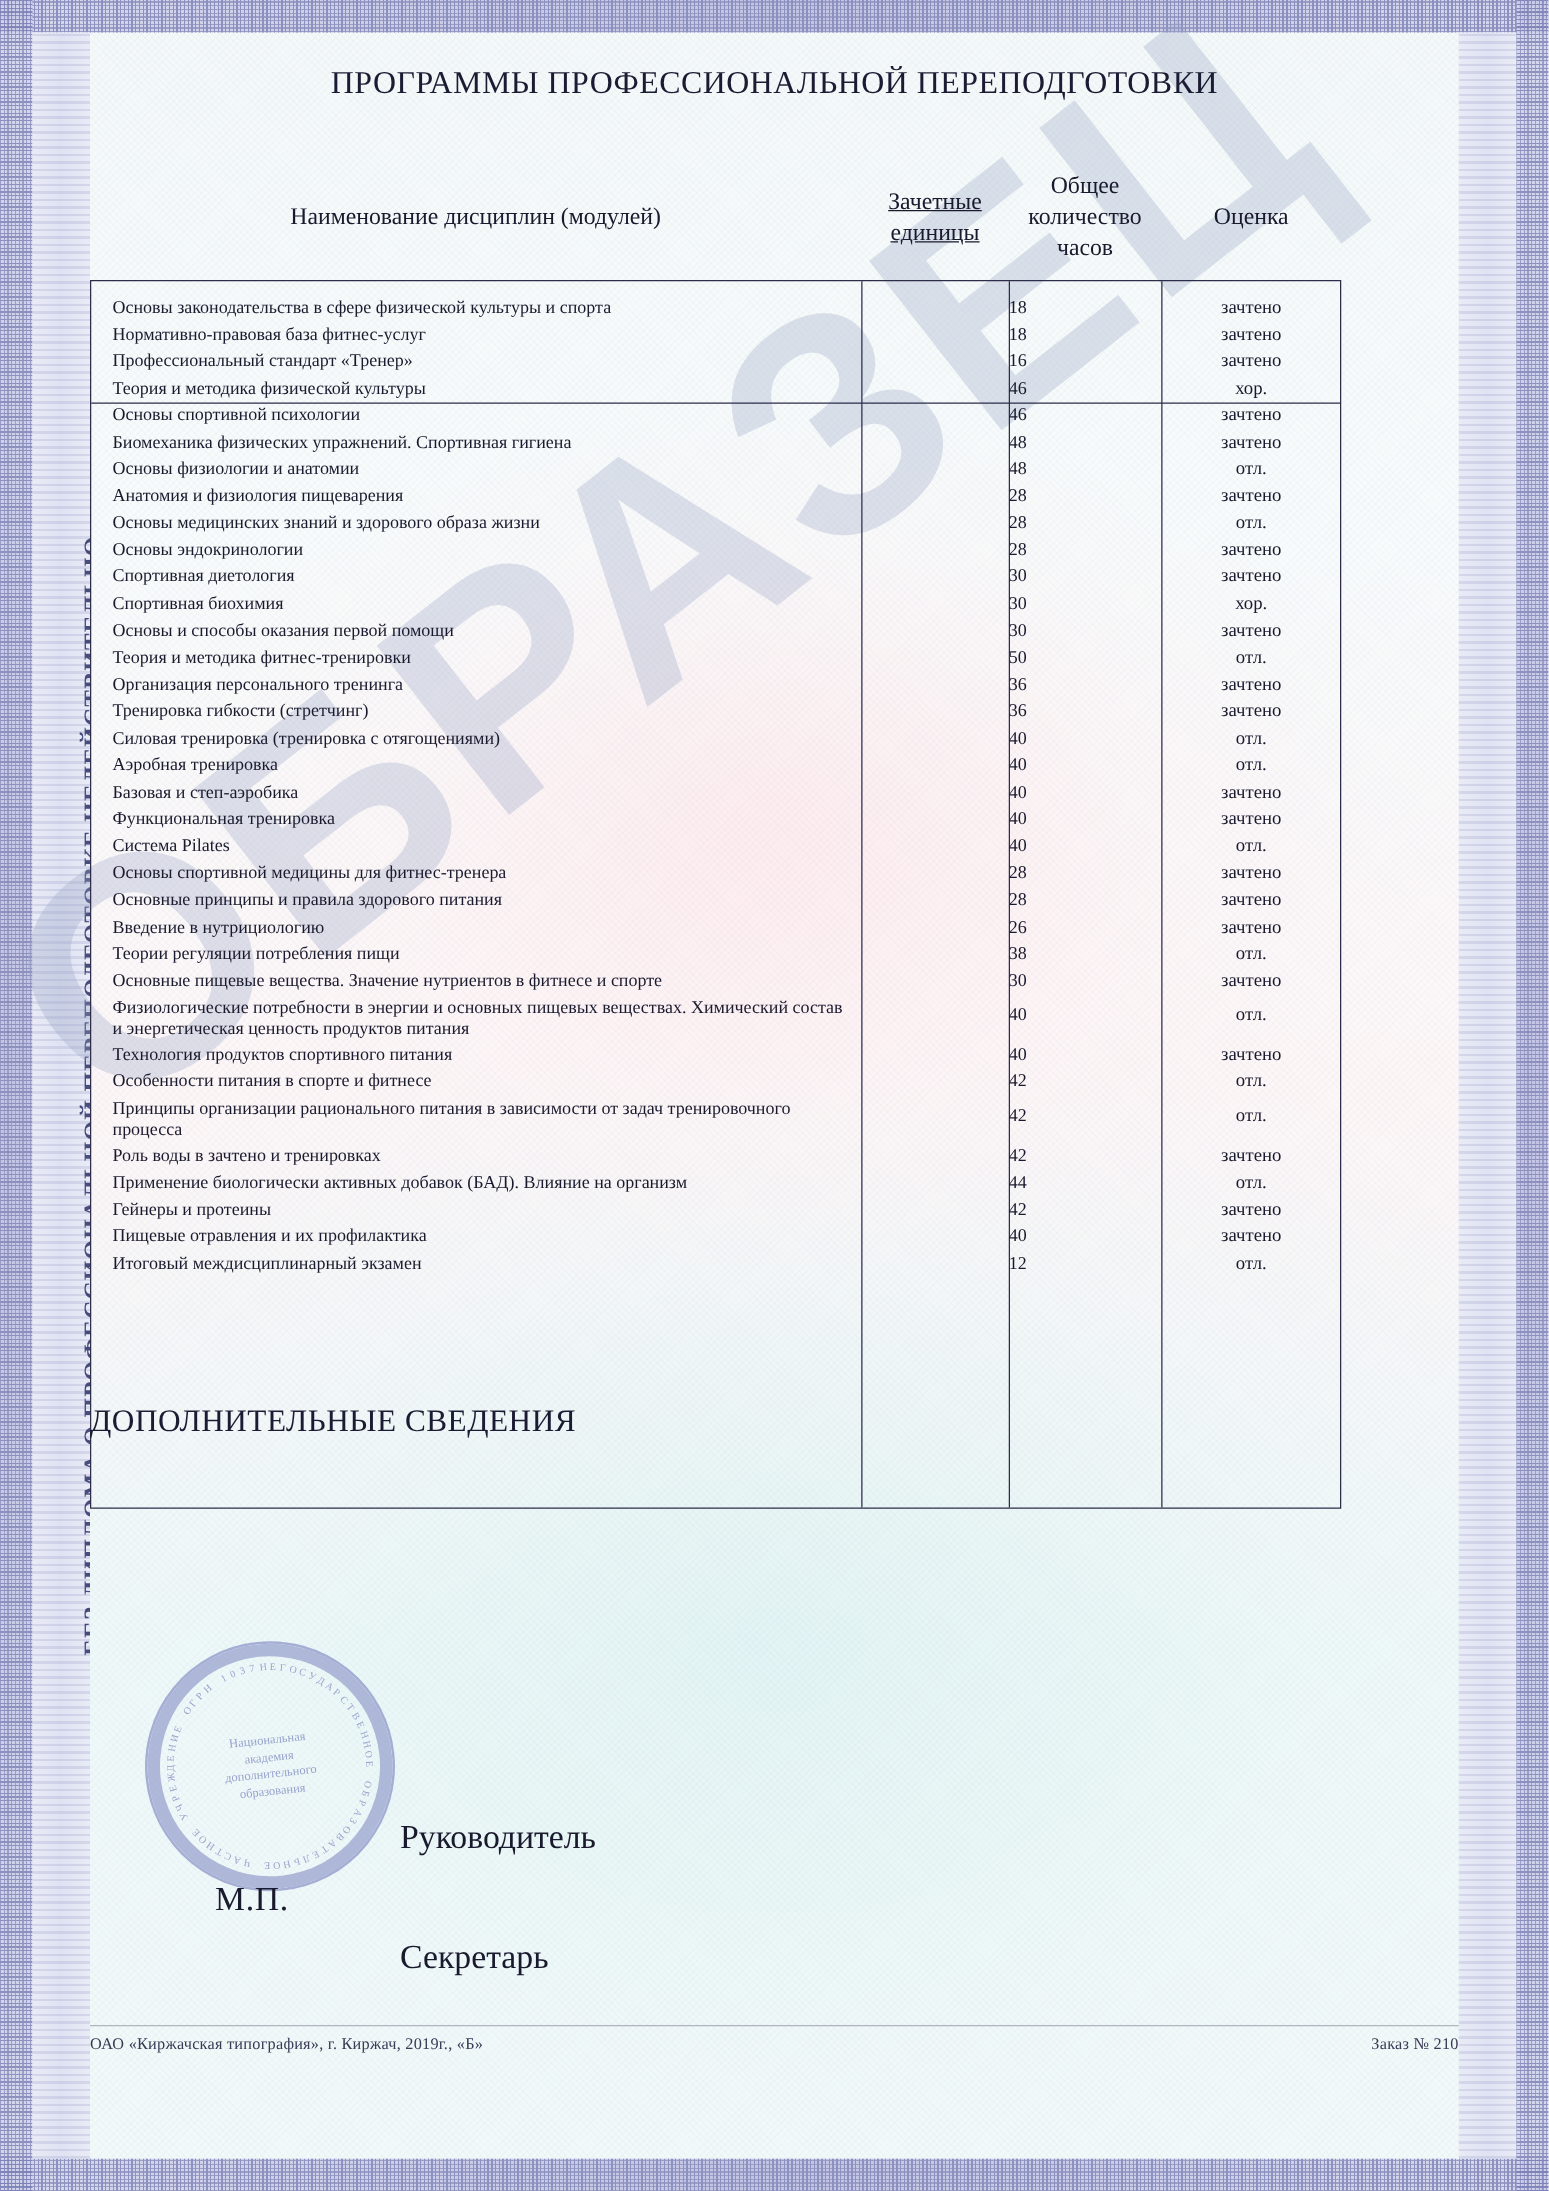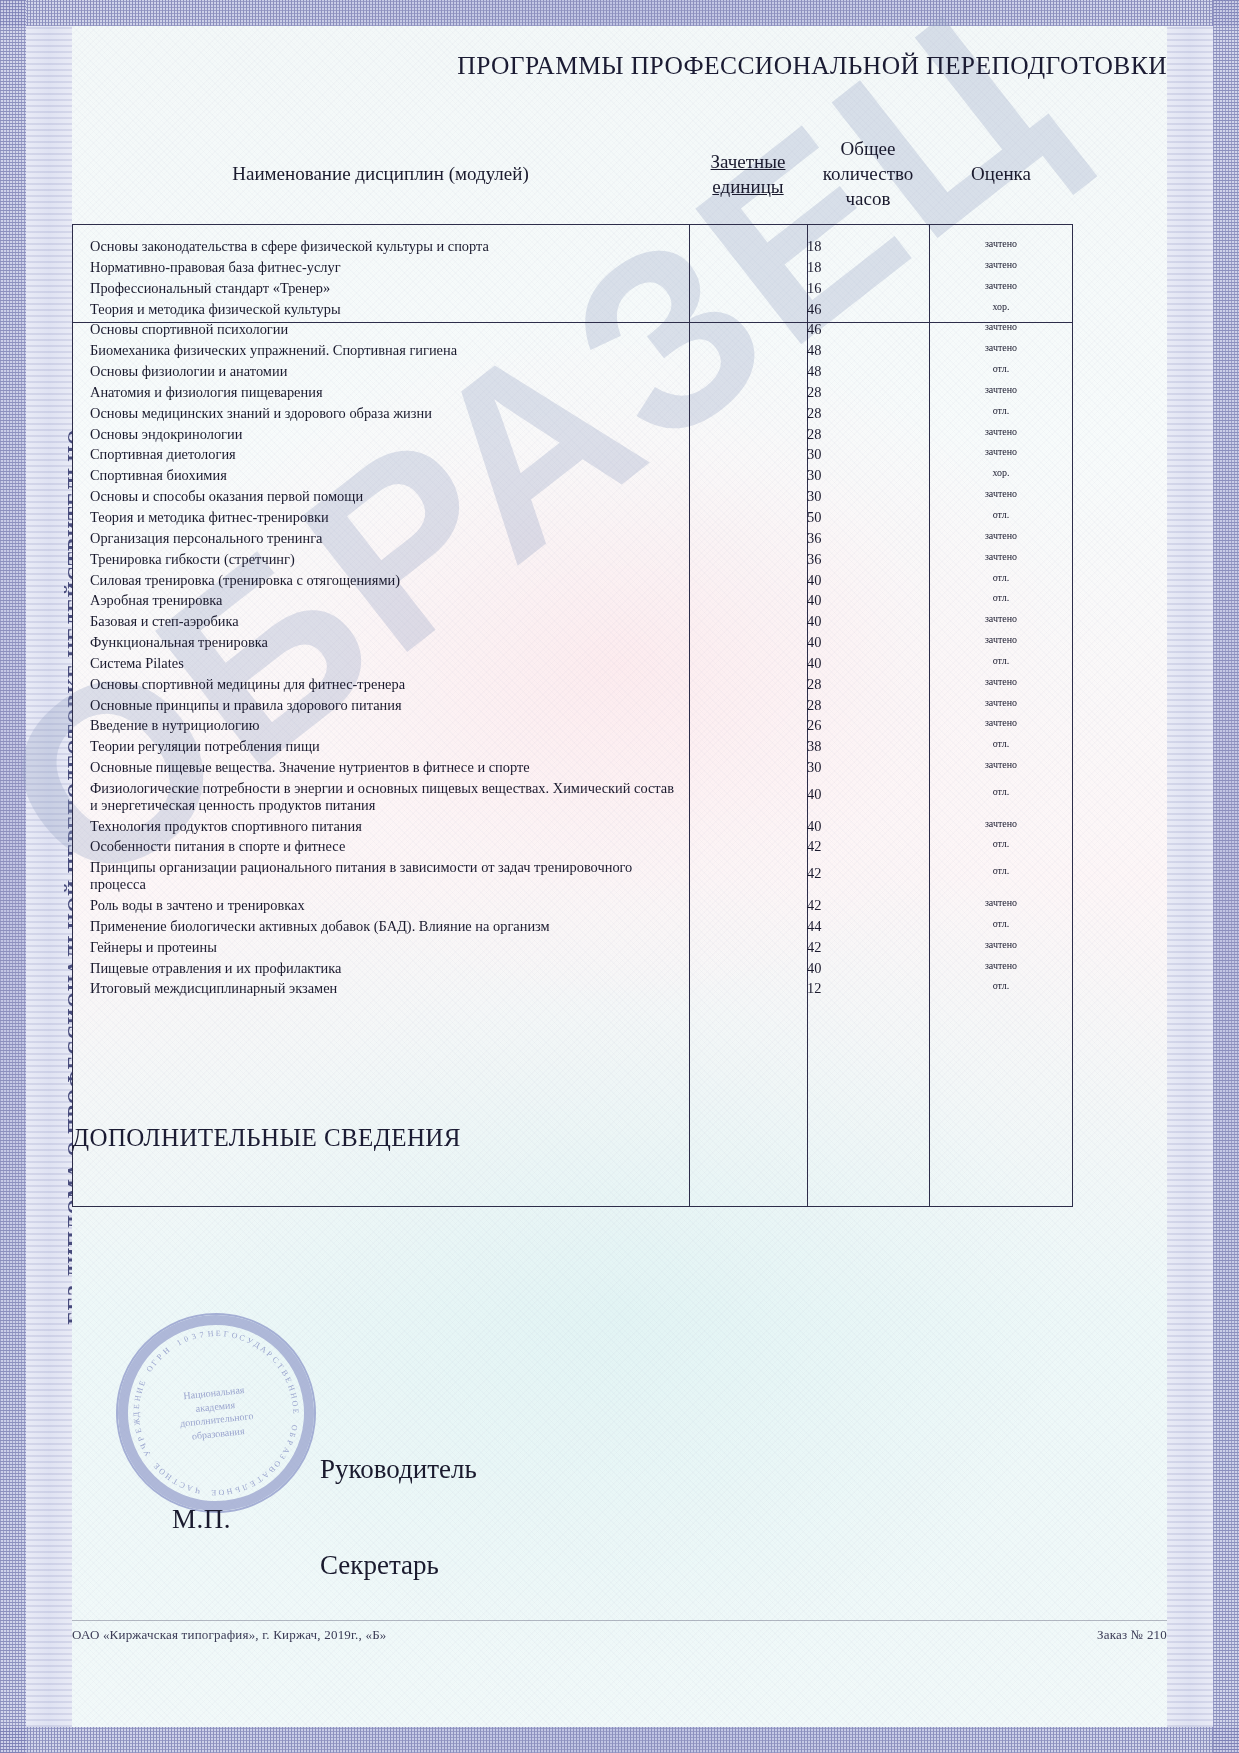--- a/index.html
+++ b/index.html
@@ -131,31 +131,31 @@
     height: 1701px;
   }
   .doc-title {
     margin-top: 22px;
     text-align: center;
     font-size: 25.5px;
     line-height: 1.38;
     letter-spacing: .4px;
     color: #1b1b33;
   }
-  .doc-title .l2 { display: block; text-align: right; }
+  .doc-title .l2 { display: block; }
   .row {
     display: flex;
     align-items: flex-start;
     line-height: 1.17;
     font-size: 14.4px;
   }
   .r-name { width: 617px; padding: 2px 10px 2px 18px; box-sizing: border-box; }
   .r-ze   { width: 118px; text-align: center; padding: 2px 0; box-sizing: border-box; }
   .r-hours{ width: 122px; text-align: left; padding: 2px 0; box-sizing: border-box; }
-  .r-mark { width: 144px; text-align: center; padding: 2px 0; box-sizing: border-box; font-size: 10px; }
+  .r-mark { width: 144px; text-align: center; padding: 2px 0; box-sizing: border-box; font-size: 15px; }
   .row.two-line .r-hours, .row.two-line .r-mark { padding-top: 8px; }
 
   .tbl-inner {
     position: absolute;
     left: 0;
     top: 99px;
     width: 1001px;
     height: 983px;
     border: 1px solid #2d2d4a;
     box-sizing: border-box;

